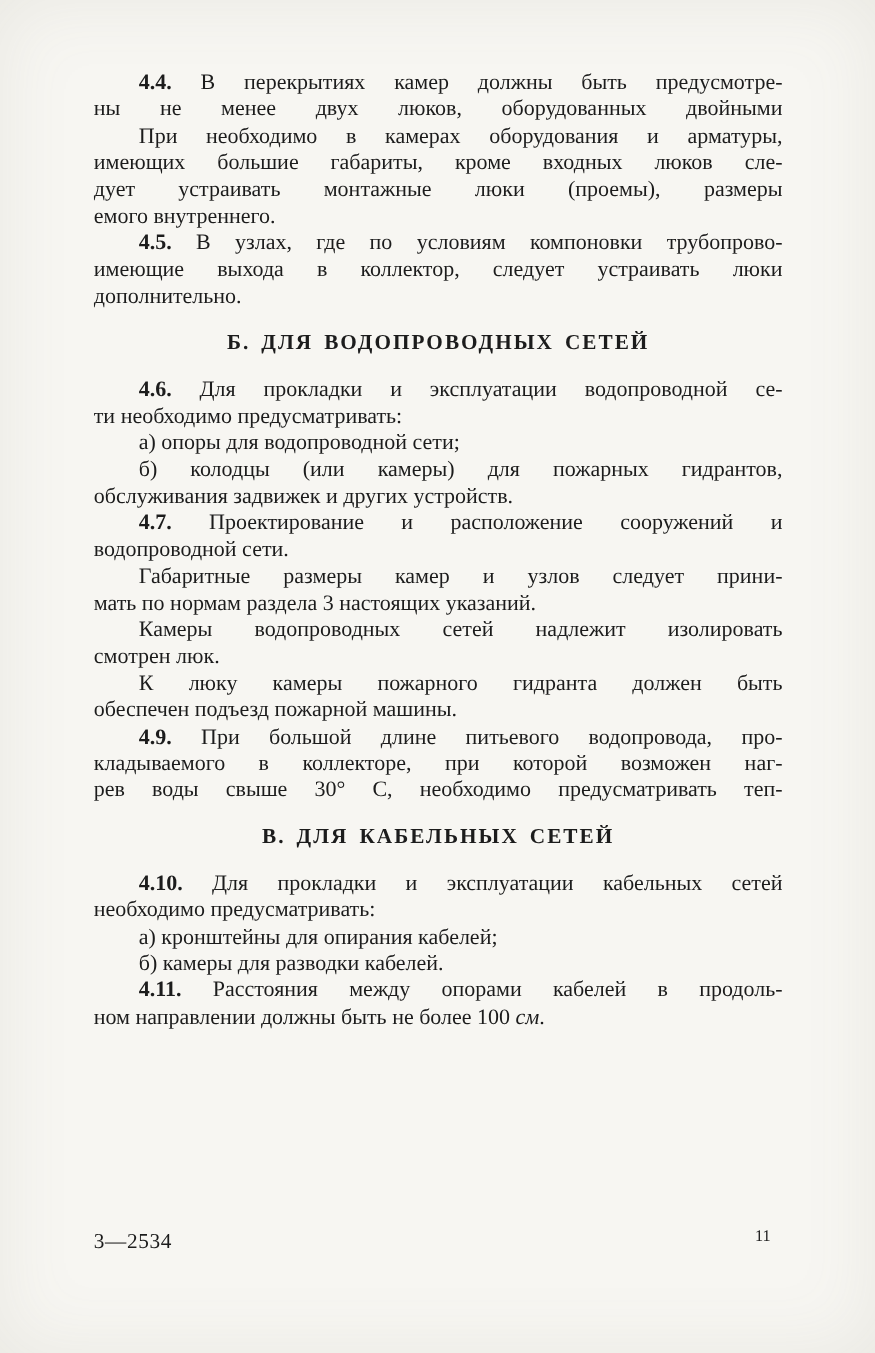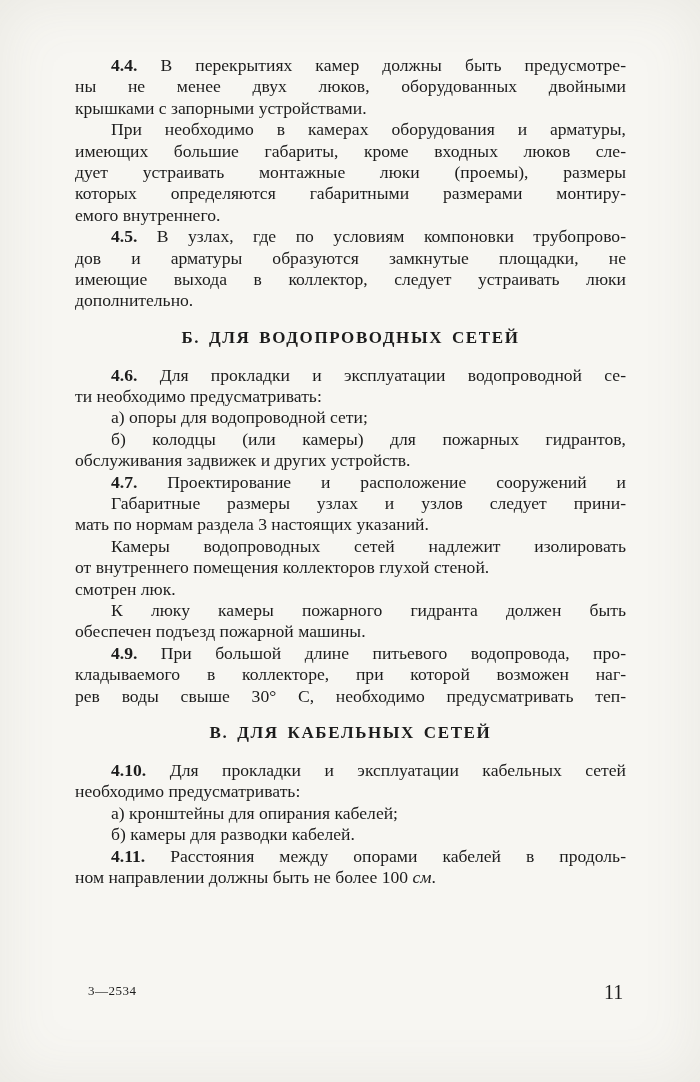--- a/index.html
+++ b/index.html
@@ -34,72 +34,69 @@
     font-size: 17px;
     letter-spacing: 1.6px;
     word-spacing: 3px;
     margin: 15px 0 16px 0;
     white-space: nowrap;
     height: 22px; line-height: 22px;
     overflow: hidden;
   }
   .footer-sig {
     position: absolute; left: 75px; top: 983px;
-    font-size: 13px; letter-spacing: 0.5px; margin-left: 13px;
+    font-size: 17px; letter-spacing: 0.5px;
   }
   .page-num {
     position: absolute; left: 604px; top: 981px;
-    font-size: 20px;
+    font-size: 13px;
   }
 </style>
 </head>
 <body>
 
 <div class="page">
   <div class="text-block">
       <div class="para">
         <div class="ln ind j"><span class="b">4.4.</span> В перекрытиях камер должны быть предусмотре-</div>
         <div class="ln j">ны не менее двух люков, оборудованных двойными</div>
-        <div class="ln">крышками с запорными устройствами.</div>
       </div>
       <div class="para">
         <div class="ln ind j">При необходимо в камерах оборудования и арматуры,</div>
         <div class="ln j">имеющих большие габариты, кроме входных люков сле-</div>
         <div class="ln j">дует устраивать монтажные люки (проемы), размеры</div>
-        <div class="ln j">которых определяются габаритными размерами монтиру-</div>
         <div class="ln">емого внутреннего.</div>
       </div>
       <div class="para">
         <div class="ln ind j"><span class="b">4.5.</span> В узлах, где по условиям компоновки трубопрово-</div>
-        <div class="ln j">дов и арматуры образуются замкнутые площадки, не</div>
         <div class="ln j">имеющие выхода в коллектор, следует устраивать люки</div>
         <div class="ln">дополнительно.</div>
       </div>
       <div class="heading">Б. ДЛЯ ВОДОПРОВОДНЫХ СЕТЕЙ</div>
       <div class="para">
         <div class="ln ind j"><span class="b">4.6.</span> Для прокладки и эксплуатации водопроводной се-</div>
         <div class="ln">ти необходимо предусматривать:</div>
       </div>
       <div class="para">
         <div class="ln ind">а) опоры для водопроводной сети;</div>
       </div>
       <div class="para">
         <div class="ln ind j">б) колодцы (или камеры) для пожарных гидрантов,</div>
         <div class="ln">обслуживания задвижек и других устройств.</div>
       </div>
       <div class="para">
         <div class="ln ind j"><span class="b">4.7.</span> Проектирование и расположение сооружений и</div>
+        <div class="ln">водопроводной сети.</div>
       </div>
       <div class="para">
-        <div class="ln ind j">Габаритные размеры узлах и узлов следует прини-</div>
+        <div class="ln ind j">Габаритные размеры камер и узлов следует прини-</div>
         <div class="ln">мать по нормам раздела 3 настоящих указаний.</div>
       </div>
       <div class="para">
         <div class="ln ind j">Камеры водопроводных сетей надлежит изолировать</div>
-        <div class="ln">от внутреннего помещения коллекторов глухой стеной.</div>
       </div>
       <div class="para">
         <div class="ln">смотрен люк.</div>
       </div>
       <div class="para">
         <div class="ln ind j">К люку камеры пожарного гидранта должен быть</div>
         <div class="ln">обеспечен подъезд пожарной машины.</div>
       </div>
       <div class="para">
         <div class="ln ind j"><span class="b">4.9.</span> При большой длине питьевого водопровода, про-</div>

